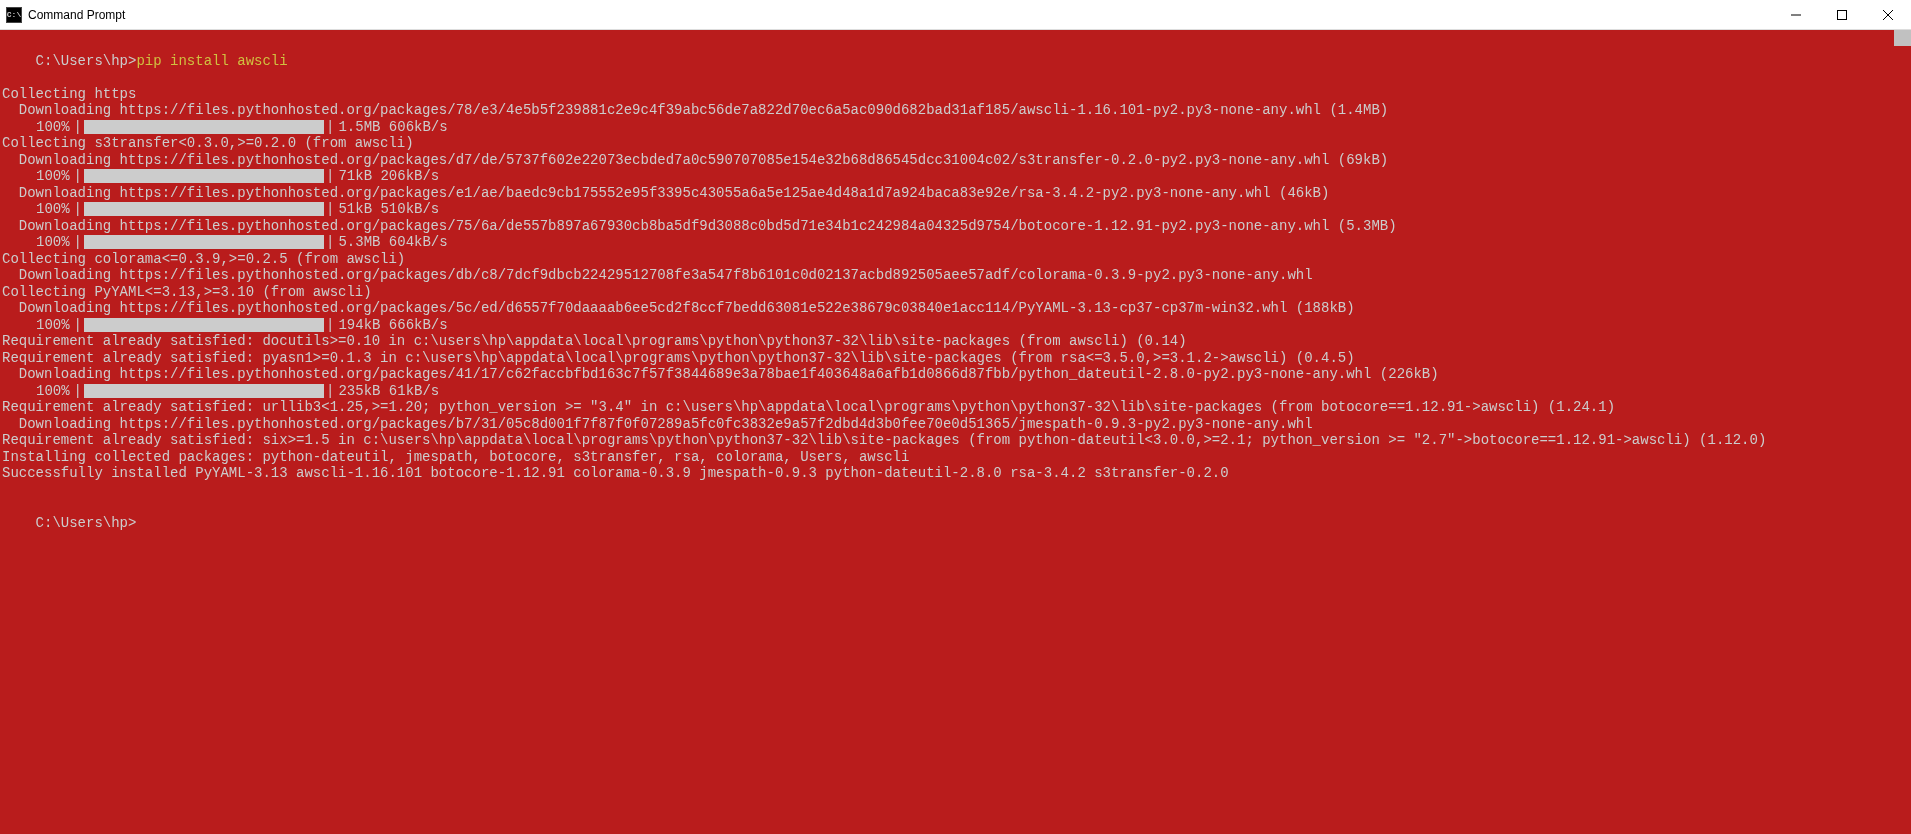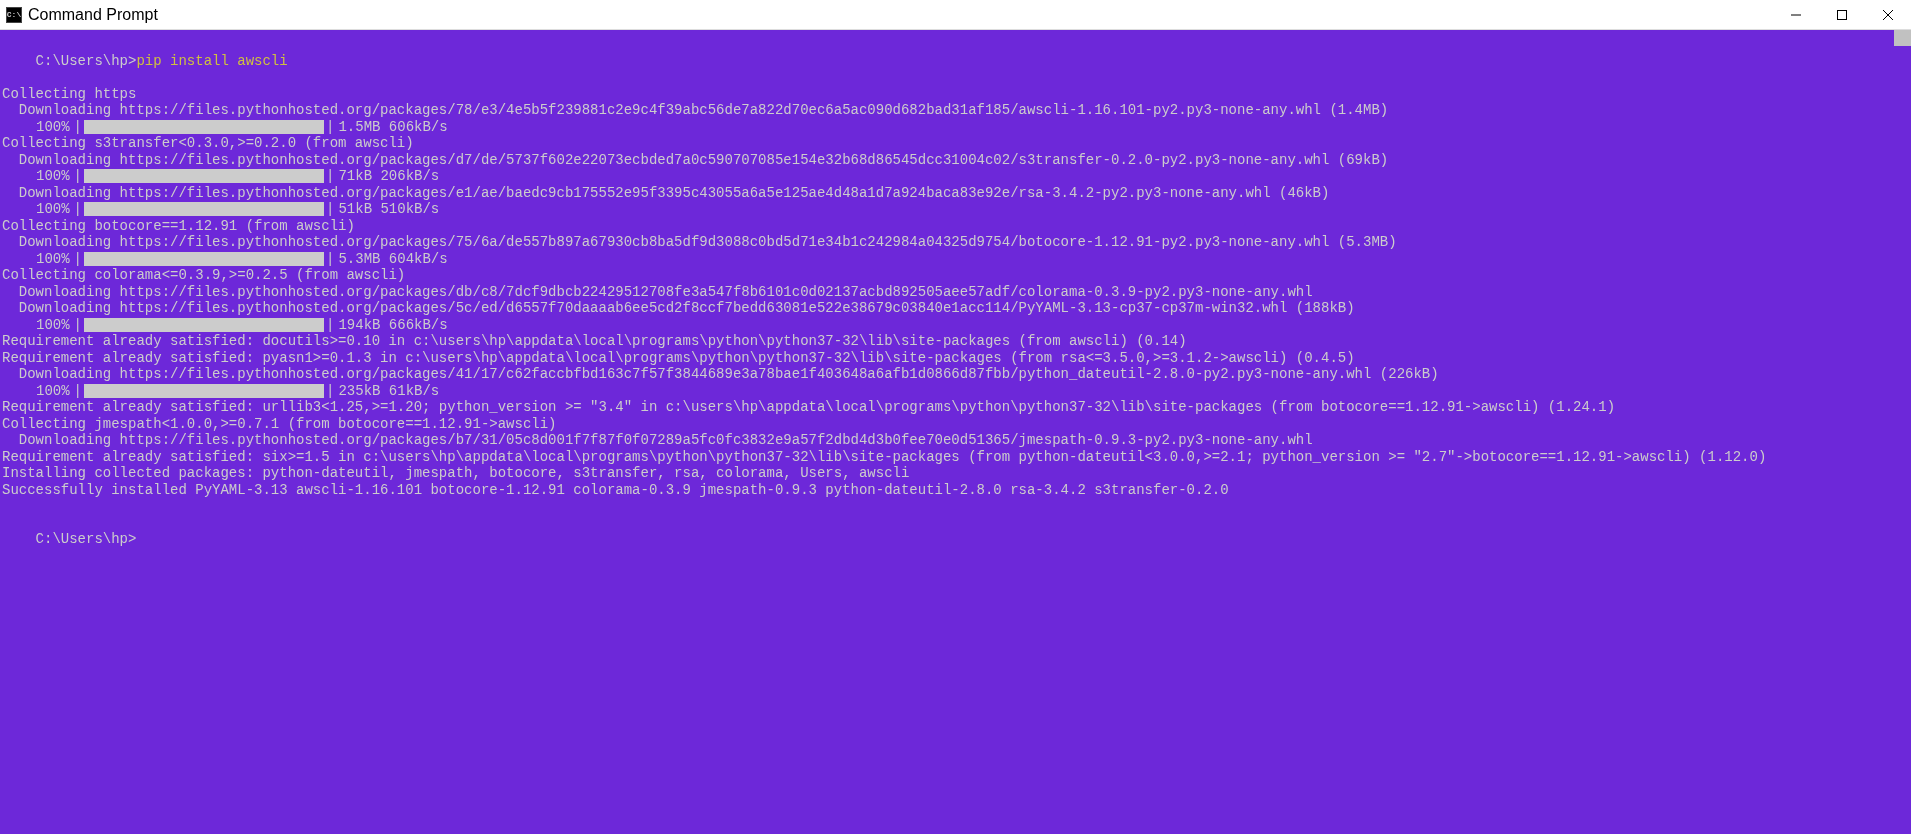--- a/index.html
+++ b/index.html
@@ -1,23 +1,23 @@
 <!DOCTYPE html>
 <html><head>
 <meta charset="utf-8">
 <style>
   * { margin:0; padding:0; box-sizing:border-box; }
   html,body { width:1911px; height:834px; background:#fff; font-family:Consolas,'Courier New',monospace; font-size:14px; overflow:hidden; }
   .titlebar { height:30px; background:#fff; display:flex; align-items:center; padding-left:6px; border-bottom:1px solid #ddd; }
   .titlebar-icon { width:16px; height:16px; background:#000; border:1px solid #444; margin-right:6px; display:flex; align-items:center; justify-content:center; color:#ccc; font-size:8px; font-weight:bold; }
-  .titlebar-text { font-family:'Segoe UI',sans-serif; font-size:16px; color:#000; }
+  .titlebar-text { font-family:'Segoe UI',sans-serif; font-size:12px; color:#000; }
   .win-btns { margin-left:auto; display:flex; height:100%; }
   .win-btn { width:46px; height:100%; display:flex; align-items:center; justify-content:center; color:#000; cursor:pointer; }
   .win-btn svg { width:10px; height:10px; }
-  .terminal { background:#6d28d9; width:100%; height:804px; padding:6px 0 0 0; color:#ccc; font-size:14px; line-height:16.5px; position:relative; }
+  .terminal { background:#b91c1c; width:100%; height:804px; padding:6px 0 0 0; color:#ccc; font-size:14px; line-height:16.5px; position:relative; }
   .scrollbar { position:absolute; top:0; right:0; width:17px; height:16px; background:#c1c1c1; }
   .line { white-space:pre; padding-left:2px; }
   .prompt-path { color:#ccc; }
   .cmd { color:#d0c040; }
   .progress-line { display:flex; align-items:center; padding-left:2px; }
   .progress-indent { width:34px; white-space:pre; }
   .progress-pct { white-space:pre; margin-right:4px;font-family:Liberation Mono, monospace; }
   .progress-pipe { margin-right:2px; }
   .progress-bar { display:inline-block; height:14px; background:#ccc; vertical-align:middle; }
   .progress-pipe2 { margin-left:2px; margin-right:4px; }
@@ -76,32 +76,32 @@
       </div>
       <div class="line">  Downloading https://files.pythonhosted.org/packages/e1/ae/baedc9cb175552e95f3395c43055a6a5e125ae4d48a1d7a924baca83e92e/rsa-3.4.2-py2.py3-none-any.whl (46kB)</div>
       <div class="progress-line">
         <span class="progress-indent">    </span>
         <span class="progress-pct">100%</span>
         <span class="progress-pipe">|</span>
         <span class="progress-bar" style="width: 240px;"></span>
         <span class="progress-pipe2">|</span>
         <span>51kB 510kB/s</span>
       </div>
-      <div class="line">Collecting botocore==1.12.91 (from awscli)</div>
       <div class="line">  Downloading https://files.pythonhosted.org/packages/75/6a/de557b897a67930cb8ba5df9d3088c0bd5d71e34b1c242984a04325d9754/botocore-1.12.91-py2.py3-none-any.whl (5.3MB)</div>
       <div class="progress-line">
         <span class="progress-indent">    </span>
         <span class="progress-pct">100%</span>
         <span class="progress-pipe">|</span>
         <span class="progress-bar" style="width: 240px;"></span>
         <span class="progress-pipe2">|</span>
         <span>5.3MB 604kB/s</span>
       </div>
       <div class="line">Collecting colorama&lt;=0.3.9,&gt;=0.2.5 (from awscli)</div>
       <div class="line">  Downloading https://files.pythonhosted.org/packages/db/c8/7dcf9dbcb22429512708fe3a547f8b6101c0d02137acbd892505aee57adf/colorama-0.3.9-py2.py3-none-any.whl</div>
+      <div class="line">Collecting PyYAML&lt;=3.13,&gt;=3.10 (from awscli)</div>
       <div class="line">  Downloading https://files.pythonhosted.org/packages/5c/ed/d6557f70daaaab6ee5cd2f8ccf7bedd63081e522e38679c03840e1acc114/PyYAML-3.13-cp37-cp37m-win32.whl (188kB)</div>
       <div class="progress-line">
         <span class="progress-indent">    </span>
         <span class="progress-pct">100%</span>
         <span class="progress-pipe">|</span>
         <span class="progress-bar" style="width: 240px;"></span>
         <span class="progress-pipe2">|</span>
         <span>194kB 666kB/s</span>
       </div>
       <div class="line">Requirement already satisfied: docutils&gt;=0.10 in c:\users\hp\appdata\local\programs\python\python37-32\lib\site-packages (from awscli) (0.14)</div>
@@ -109,21 +109,20 @@
       <div class="line">  Downloading https://files.pythonhosted.org/packages/41/17/c62faccbfbd163c7f57f3844689e3a78bae1f403648a6afb1d0866d87fbb/python_dateutil-2.8.0-py2.py3-none-any.whl (226kB)</div>
       <div class="progress-line">
         <span class="progress-indent">    </span>
         <span class="progress-pct">100%</span>
         <span class="progress-pipe">|</span>
         <span class="progress-bar" style="width: 240px;"></span>
         <span class="progress-pipe2">|</span>
         <span>235kB 61kB/s</span>
       </div>
       <div class="line">Requirement already satisfied: urllib3&lt;1.25,&gt;=1.20; python_version &gt;= "3.4" in c:\users\hp\appdata\local\programs\python\python37-32\lib\site-packages (from botocore==1.12.91-&gt;awscli) (1.24.1)</div>
-      <div class="line">Collecting jmespath&lt;1.0.0,&gt;=0.7.1 (from botocore==1.12.91-&gt;awscli)</div>
       <div class="line">  Downloading https://files.pythonhosted.org/packages/b7/31/05c8d001f7f87f0f07289a5fc0fc3832e9a57f2dbd4d3b0fee70e0d51365/jmespath-0.9.3-py2.py3-none-any.whl</div>
       <div class="line">Requirement already satisfied: six&gt;=1.5 in c:\users\hp\appdata\local\programs\python\python37-32\lib\site-packages (from python-dateutil&lt;3.0.0,&gt;=2.1; python_version &gt;= "2.7"-&gt;botocore==1.12.91-&gt;awscli) (1.12.0)</div>
       <div class="line">Installing collected packages: python-dateutil, jmespath, botocore, s3transfer, rsa, colorama, Users, awscli</div>
       <div class="line">Successfully installed PyYAML-3.13 awscli-1.16.101 botocore-1.12.91 colorama-0.3.9 jmespath-0.9.3 python-dateutil-2.8.0 rsa-3.4.2 s3transfer-0.2.0</div>
     </div>
   <div class="line">&nbsp;</div>
   <div class="line">
     <span class="prompt-path">C:\Users\hp&gt;</span>
   </div>
 </div>

